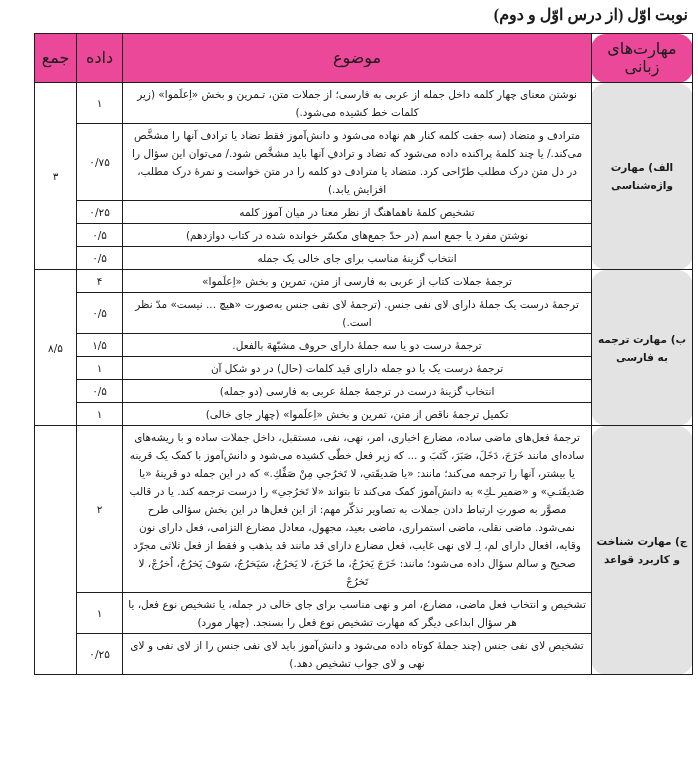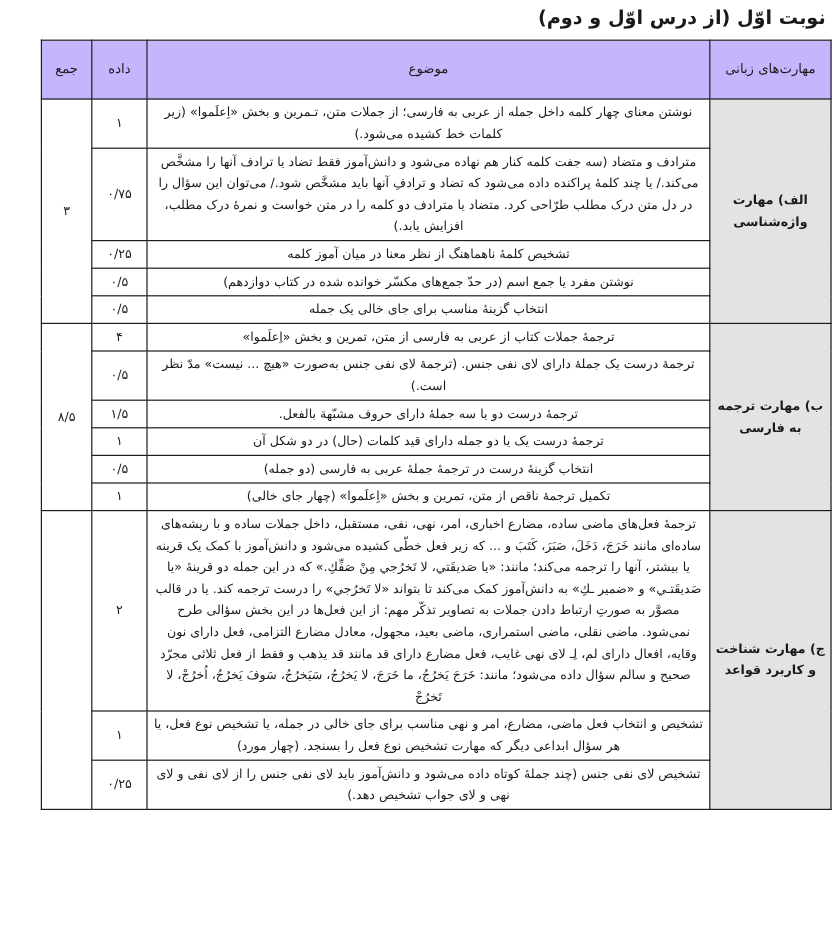--- a/index.html
+++ b/index.html
@@ -4,48 +4,49 @@
 <style>
   html, body { margin: 0; padding: 0; background: #ffffff; }
   body {
     width: 698px; height: 784px; overflow: hidden;
     font-family: "DejaVu Sans", sans-serif;
     color: #1a1a1a;
     direction: rtl;
   }
   .page-title {
     position: absolute; top: 2px; right: 10px;
-    font-size: 16px; font-weight: bold; line-height: 26px;
+    font-size: 16px; font-weight: bold; line-height: 26px; font-family: Liberation Serif, serif;
   }
   table.grid {
     position: absolute; top: 33px; left: 34px;
     width: 659px;
     border-collapse: collapse;
     table-layout: fixed;
   }
   table.grid td, table.grid th {
     border: 1px solid #1d1d1d;
     padding: 2px 4px;
     vertical-align: middle;
     font-size: 10.5px;
     line-height: 18px;
   }
   table.grid th {
-    background: #c4b5fd;
+    background: #ec4899;
     font-weight: normal;
-    font-size: 11px;
+    font-size: 16px;
     height: 44px;
   }
-  th.h-skill { font-weight: bold; font-size: 12px; line-height: 18px; }
+  th.h-skill { font-weight: bold; font-size: 12px; line-height: 18px; border-radius: 15px; }
   td.skill {
     background: #e3e3e3;
     font-weight: bold;
     text-align: center;
     font-size: 12px;
     line-height: 18px;
+    border-radius: 16px;
   }
   td.topic { text-align: center; }
   td.score, td.total { text-align: center; font-size: 11px; }
   col.c-skill { width: 94px; }
   col.c-topic { width: 436px; }
   col.c-score { width: 43px; }
   col.c-total { width: 39px; }
 </style>
 </head>
 <body>

